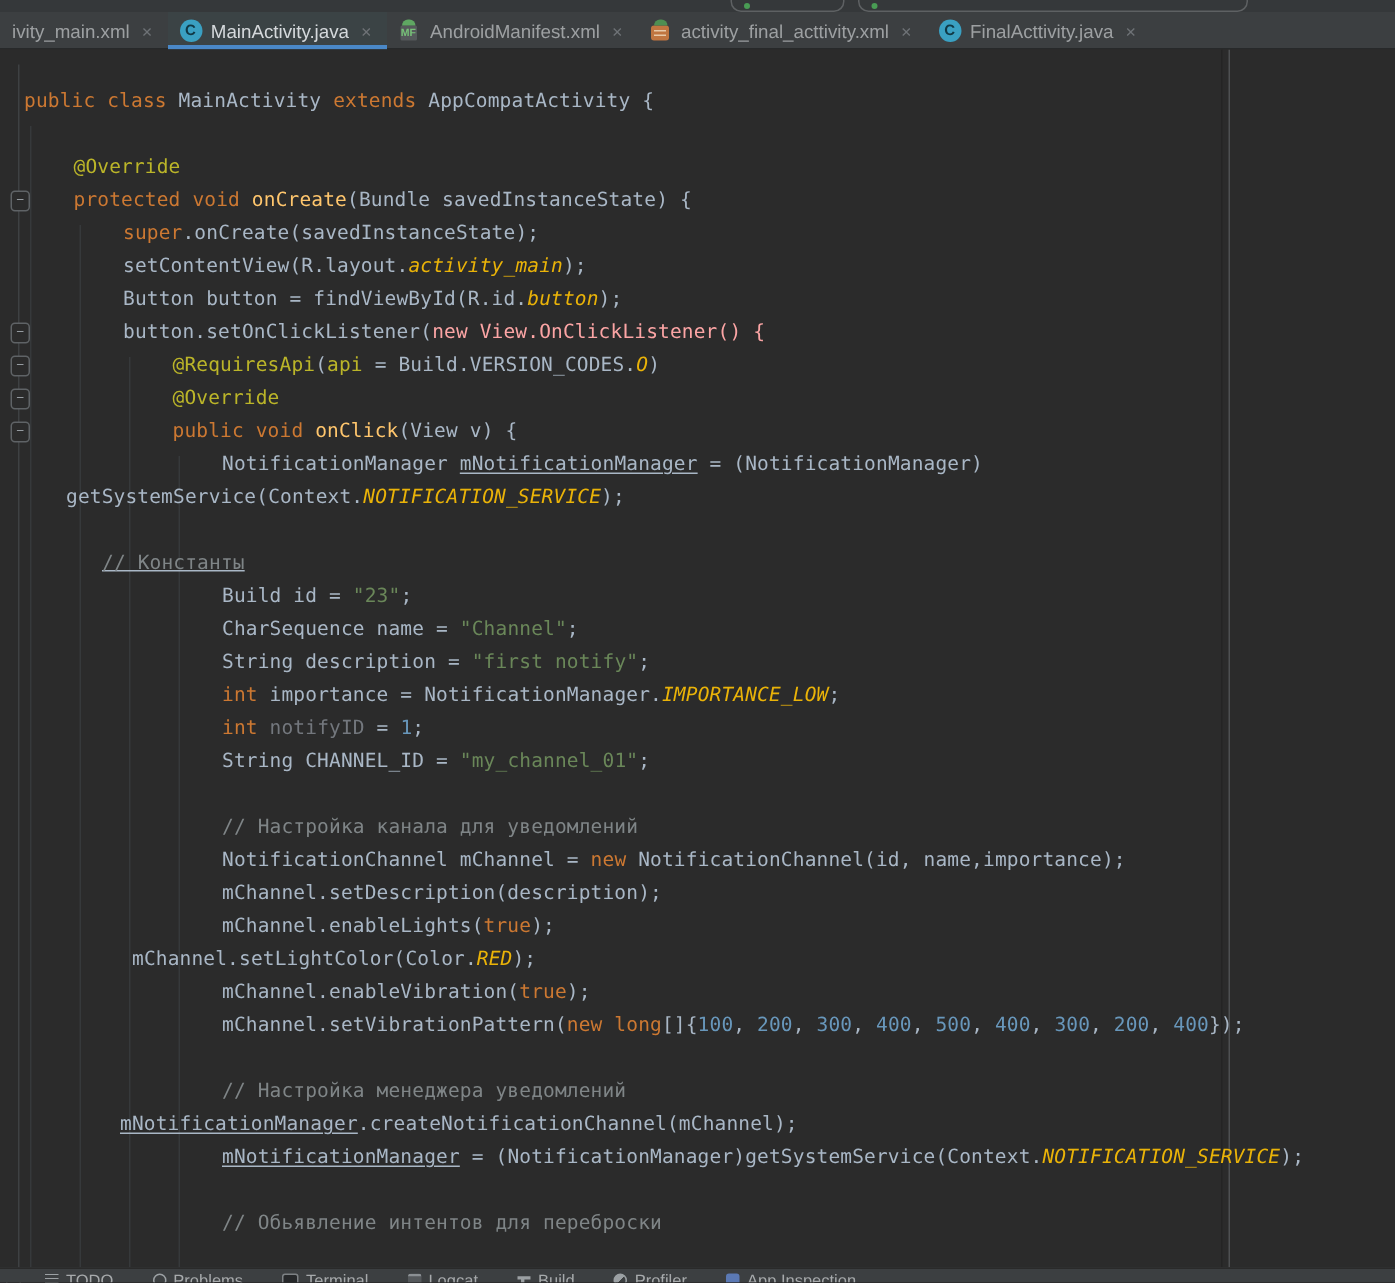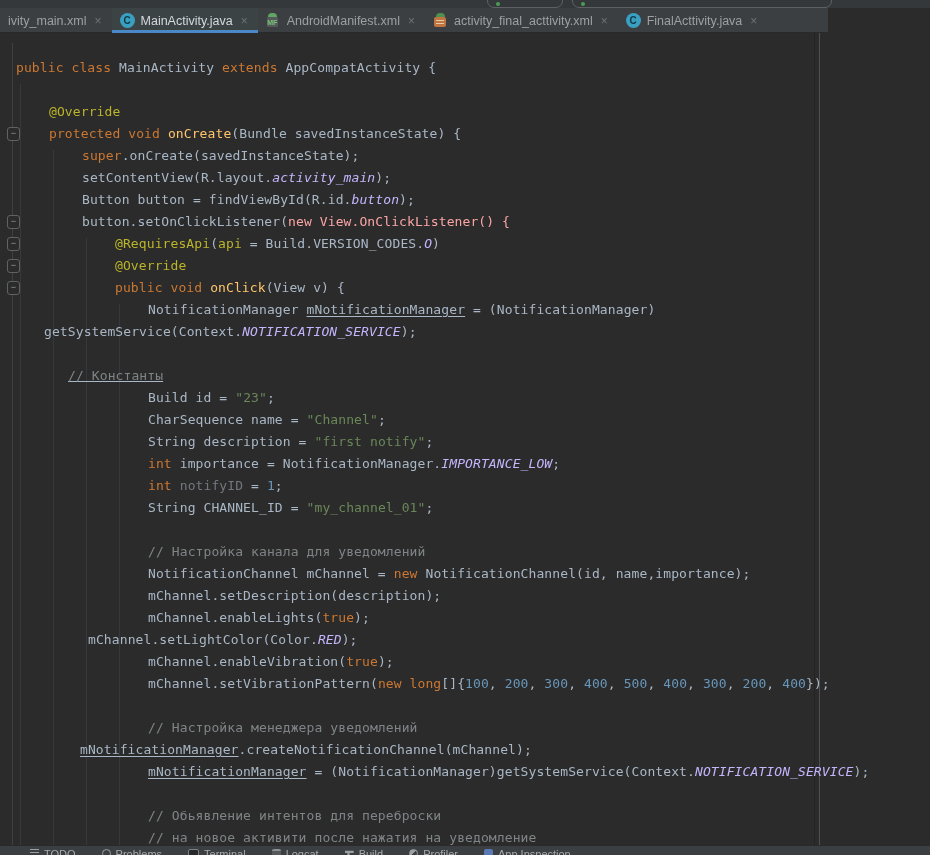--- a/index.html
+++ b/index.html
@@ -5,21 +5,21 @@
   html,body{margin:0;padding:0;background:#2B2B2B;}
   .app{position:relative;width:930px;height:855px;overflow:hidden;background:#2B2B2B;
        font-family:"Liberation Sans",sans-serif;-webkit-font-smoothing:antialiased;}
 
   
   .topstrip{position:absolute;left:0;top:0;width:930px;height:8px;background:#35383A;overflow:hidden;}
   .pill{position:absolute;top:-8px;height:14px;border:1px solid #5E6163;border-radius:7px;background:transparent;}
   .pill .dot{position:absolute;width:4px;height:4px;border-radius:50%;top:9px;}
 
   
-  .tabbar{position:absolute;left:0;top:8px;width:828px;height:25px;background:#3C3F41;display:flex;
+  .tabbar{position:absolute;left:0;top:8px;width:930px;height:25px;background:#3C3F41;display:flex;
           align-items:stretch;overflow:hidden;box-shadow:inset 0 -1px 0 rgba(0,0,0,.35);}
   .tab{position:relative;display:flex;align-items:center;padding:0 10px 0 8px;color:#9DA0A2;
        font-size:12.5px;white-space:nowrap;cursor:default;}
   .tab.active{background:#3B4345;color:#D5D9DC;}
   .tab.active::after{content:"";position:absolute;left:0;right:0;bottom:0;height:3px;background:#4A88C7;}
   .tab .close{margin-left:8px;color:#6E7276;font-size:12px;line-height:1;}
   .ticon{display:inline-block;width:15px;height:15px;margin-right:6px;position:relative;flex:none;}
   .ticon.class{border-radius:50%;background:#3AA0C2;}
   .ticon.class::after{content:"C";position:absolute;left:0;top:0;width:15px;height:15px;line-height:15px;
        text-align:center;font-size:10px;font-weight:bold;color:#103845;}
@@ -42,21 +42,21 @@
   .code{position:absolute;left:0;top:0;width:930px;padding-top:24px;z-index:2;}
   .line{height:22px;line-height:22px;white-space:pre;font-family:"DejaVu Sans Mono",monospace;
         font-size:13px;letter-spacing:0.1px;color:#A9B7C6;}
   .line span.d{color:#A9B7C6;}
   .line span.k{color:#CC7832;}
   .line span.a{color:#BBB529;}
   .line span.m{color:#FFC66D;}
   .line span.s{color:#6A8759;}
   .line span.n{color:#6897BB;}
   .line span.c{color:#7F8587;}
-  .line span.f{color:#c4b5fd;font-style:italic;}
+  .line span.f{color:#eab308;font-style:italic;}
   .line span.y{color:#fca5a5;}
   .line span.x{color:#73777D;}
   .line span.u{text-decoration:underline;text-underline-offset:2px;}
 
   
   .bottombar{position:absolute;left:0;top:845px;width:930px;height:10px;background:#3C3F41;
              border-top:1px solid #2A2A2A;overflow:hidden;display:flex;align-items:flex-start;}
   .bitem{display:flex;align-items:flex-start;margin-left:26px;color:#A7AAAC;font-size:11px;padding-top:2px;}
   .bitem:first-child{margin-left:30px;}
   .bicon{width:9px;height:9px;margin-right:5px;margin-top:1px;border-radius:2px;flex:none;}
@@ -156,21 +156,20 @@
         <div class="line" style="padding-left: 148px;"><span class="d">mChannel.enableLights(</span><span class="k">true</span><span class="d">);</span></div>
         <div class="line" style="padding-left: 88px;"><span class="d">mChannel.setLightColor(Color.</span><span class="f">RED</span><span class="d">);</span></div>
         <div class="line" style="padding-left: 148px;"><span class="d">mChannel.enableVibration(</span><span class="k">true</span><span class="d">);</span></div>
         <div class="line" style="padding-left: 148px;"><span class="d">mChannel.setVibrationPattern(</span><span class="k">new long</span><span class="d">[]{</span><span class="n">100</span><span class="d">, </span><span class="n">200</span><span class="d">, </span><span class="n">300</span><span class="d">, </span><span class="n">400</span><span class="d">, </span><span class="n">500</span><span class="d">, </span><span class="n">400</span><span class="d">, </span><span class="n">300</span><span class="d">, </span><span class="n">200</span><span class="d">, </span><span class="n">400</span><span class="d">});</span></div>
         <div class="line" style="padding-left: 16px;"></div>
         <div class="line" style="padding-left: 148px;"><span class="c">// Настройка менеджера уведомлений</span></div>
         <div class="line" style="padding-left: 80px;"><span class="u">mNotificationManager</span><span class="d">.createNotificationChannel(mChannel);</span></div>
         <div class="line" style="padding-left: 148px;"><span class="u">mNotificationManager</span><span class="d"> = (NotificationManager)getSystemService(Context.</span><span class="f">NOTIFICATION_SERVICE</span><span class="d">);</span></div>
         <div class="line" style="padding-left: 16px;"></div>
         <div class="line" style="padding-left: 148px;"><span class="c">// Обьявление интентов для переброски</span></div>
-        <div class="line" style="padding-left: 148px;"><span class="c">// на новое активити после нажатия на уведомление</span></div>
       </div>
   <div class="badge" style="top: 94px;">−</div>
       <div class="badge" style="top: 182px;">−</div>
       <div class="badge" style="top: 204px;">−</div>
       <div class="badge" style="top: 226px;">−</div>
       <div class="badge" style="top: 248px;">−</div>
     </div>
 
   <div class="winicon"></div>
   <div class="bottombar" id="bottombar">

